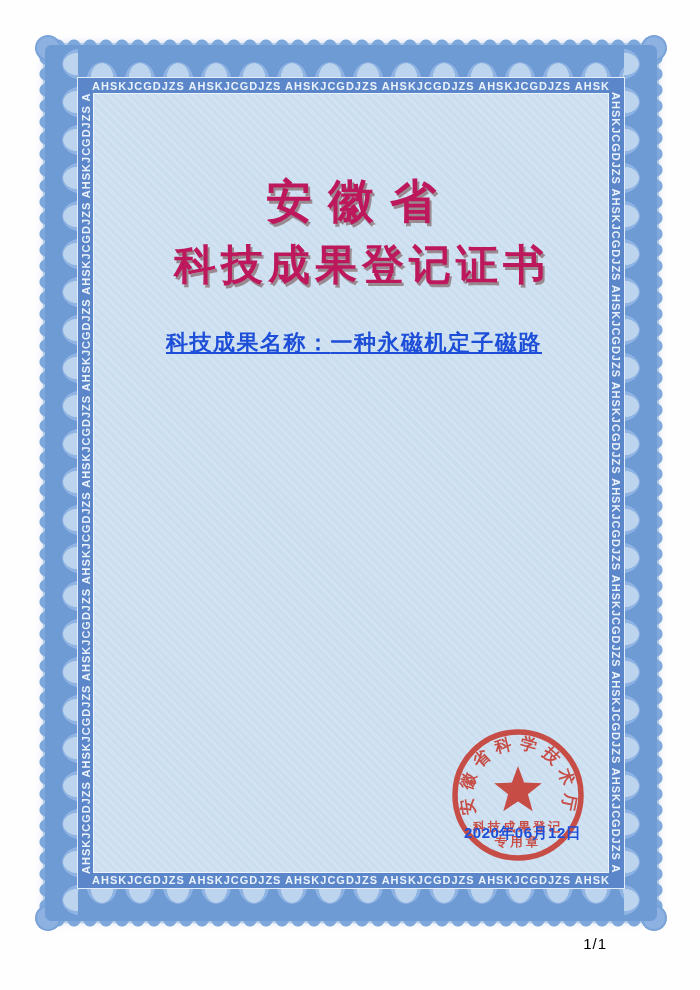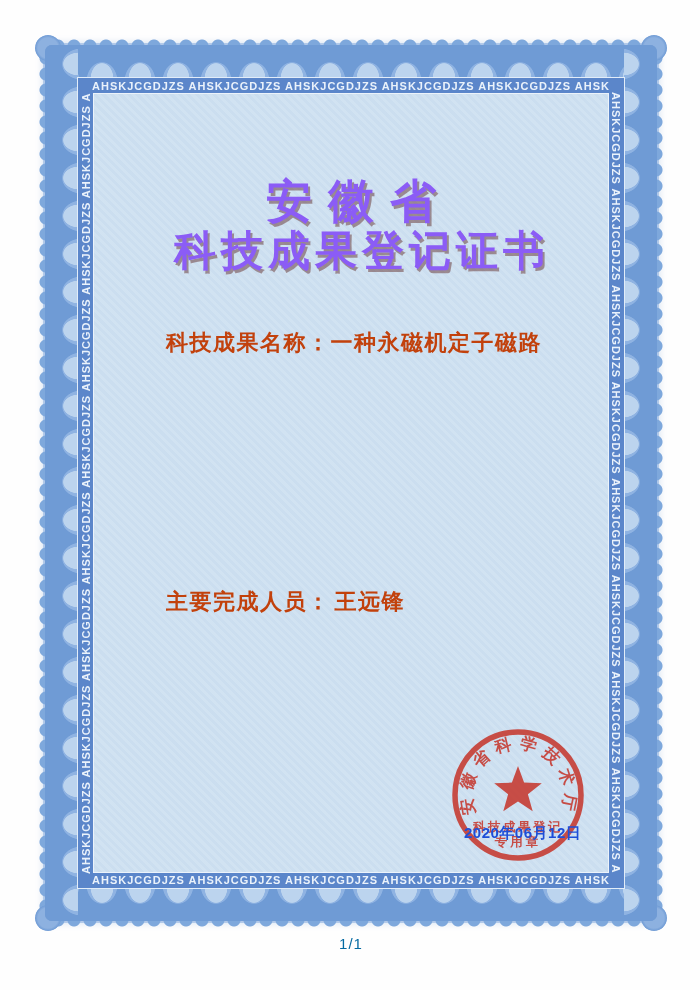--- a/index.html
+++ b/index.html
@@ -73,44 +73,44 @@
 
   
   .interior { position:absolute; inset:16px; background:#cfe1f1;
     box-shadow:0 0 0 1px #ecf3fb;
     background-image:repeating-linear-gradient(45deg,
       rgba(255,255,255,.05) 0 3px, rgba(130,165,210,.05) 3px 6px); }
 
   
   .content { position:absolute; inset:0; }
   .title-block { position:absolute; left:95px; top:177px; width:512px; text-align:center;
-    font-family:"Liberation Serif","DejaVu Serif",serif; font-weight:700; color:#8b5cf6; }
+    font-family:"Liberation Serif","DejaVu Serif",serif; font-weight:700; color:#be185d; }
   .title-line1 { font-size:46px; line-height:50px; letter-spacing:16px; padding-left:16px;
     text-shadow:2px 3px 0 rgba(88,30,26,.45); }
-  .title-line2 { font-size:42px; line-height:48px; letter-spacing:5px;
+  .title-line2 { margin-top:14px; font-size:42px; line-height:48px; letter-spacing:5px;
     padding-left:22px; text-shadow:2px 3px 0 rgba(88,30,26,.45); }
 
   .field { position:absolute; left:166px; white-space:nowrap;
-    font-size:22px; font-weight:700; letter-spacing:1.5px; color:#c2410c; }
+    font-size:22px; font-weight:700; letter-spacing:1.5px; color:#1d4ed8;text-decoration:underline; }
   .f-name   { top:328px; }
   .f-unit   { top:417px; }
   .f-person { top:587px; }
   .f-regno  { top:743px; }
   .f-agency { top:791px; }
   .gap { margin-left:10px; }
   .gap-sm { margin-left:4px; }
   .serif-val { font-family:"Liberation Serif","DejaVu Serif",serif; font-size:23px; letter-spacing:1px; }
 
   
   .seal { position:absolute; left:450px; top:727px; width:136px; height:136px; }
   .seal-date { position:absolute; left:464px; top:824px; font-size:15px; font-weight:700;
     color:#1d4ed8; letter-spacing:.5px; white-space:nowrap; }
 
-  .page-number { position:absolute; left:95px; top:935px; width:512px; text-align:center;
-    font-size:15px; color:#0369a1; letter-spacing:1px; }
+  .page-number { position:absolute; left:95px; top:935px; width:512px; text-align:right;
+    font-size:15px; color:#000000; letter-spacing:1px; }
 </style>
 </head>
 <body>
 
 <div class="page">
 
   <div class="certificate">
     <div class="fringe fringe-top"></div>
     <div class="fringe fringe-bottom"></div>
     <div class="fringe fringe-left"></div>
@@ -139,23 +139,20 @@
     <div class="title-block">
       <div class="title-line1">安徽省</div>
       <div class="title-line2">科技成果登记证书</div>
     </div>
 
     <div class="field f-name">
       <span>科技成果名称：</span><span>一种永磁机定子磁路</span>
     </div>
 
 
-    <div class="field f-person">
-      <span>主要完成人员：</span><span class="gap-sm">王远锋</span>
-    </div>
 
 
 
     <svg class="seal" viewBox="0 0 136 136" xmlns="http://www.w3.org/2000/svg">
       <g opacity="0.88">
         <circle cx="68" cy="68" r="63" fill="none" stroke="#c6392f" stroke-width="5.5"></circle>
         <path id="sealArc" d="M 26.3 87.4 A 46 46 0 1 1 109.7 87.4" fill="none"></path>
         <text font-size="16.5" font-weight="bold" fill="#c6392f" letter-spacing="6.5" font-family="Liberation Sans, sans-serif">
           <textPath href="#sealArc" startOffset="1">安徽省科学技术厅</textPath>
         </text>

